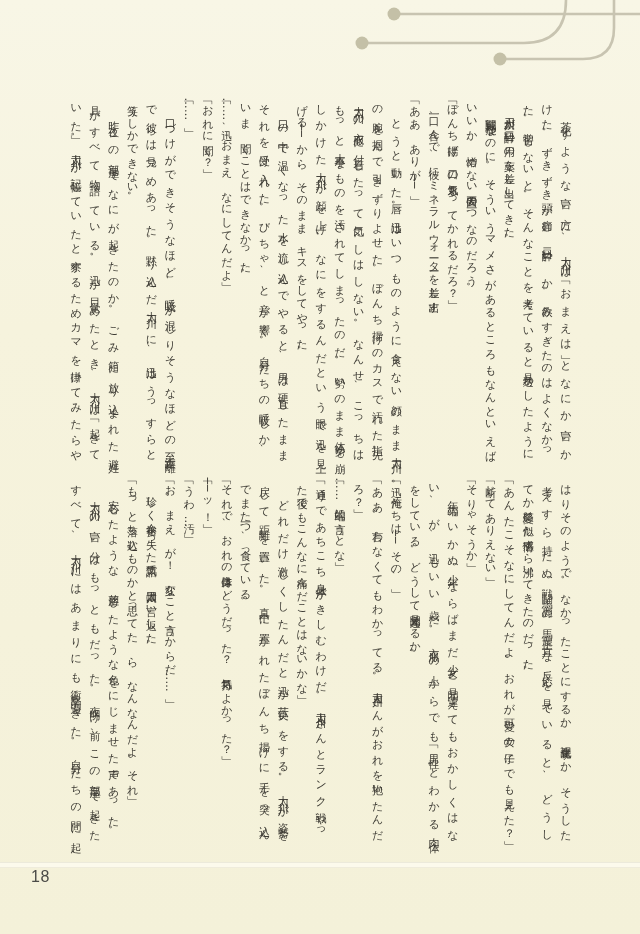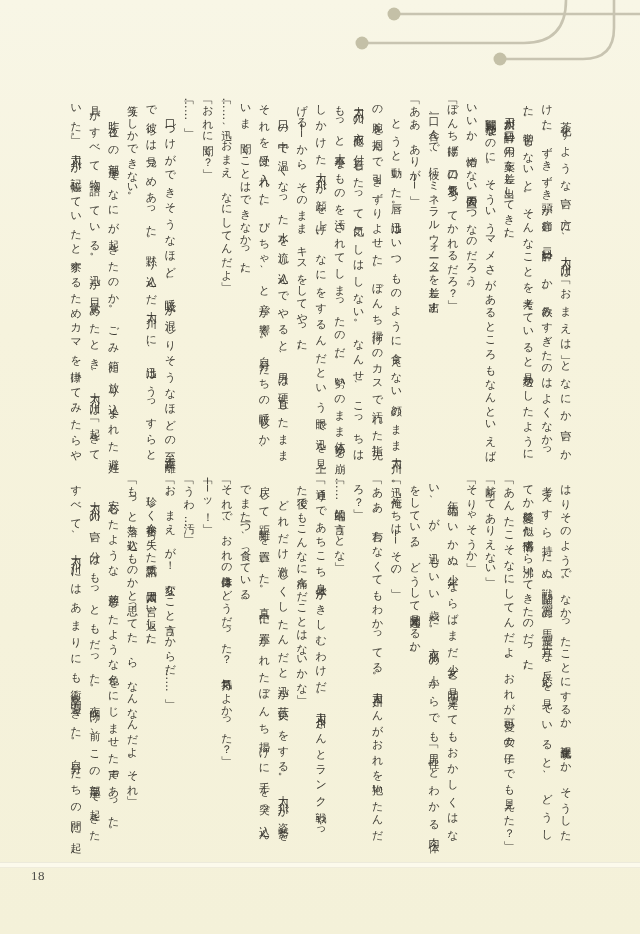--- a/index.html
+++ b/index.html
@@ -21,22 +21,22 @@
   .dan-upper { top:97px; }
   .dan-lower { top:477px; }
   .vline { width:18.85px; line-height:18.85px; height:358px; }
   .vline.j { text-align:justify; text-align-last:justify; }
   .fold-line {
     position:absolute; left:0; top:862px; width:640px; height:4px;
     background:#fcfaec; border-top:1px solid #eceadb; border-bottom:1px solid #efecdc;
   }
   .page-number {
     position:absolute; left:31px; top:868px;
-    font-family:Liberation Serif, serif;
-    font-size:13px; letter-spacing:0.5px; color:#4b4b47;
+    font-family:Liberation Sans, sans-serif;
+    font-size:16px; letter-spacing:0.5px; color:#4b4b47;
   }
 </style>
 </head>
 <body>
 
 <div class="page">
 
   <svg class="decor" width="640" height="80" viewBox="0 0 640 80">
     <path d="M 394 14 H 640" fill="none" stroke-width="2.6" stroke-linecap="round" stroke="#c8c4b1"></path>
     <path d="M 362 43 H 524 Q 566 43 566 0" fill="none" stroke-width="2.6" stroke-linecap="round" stroke="#c8c4b1"></path>

